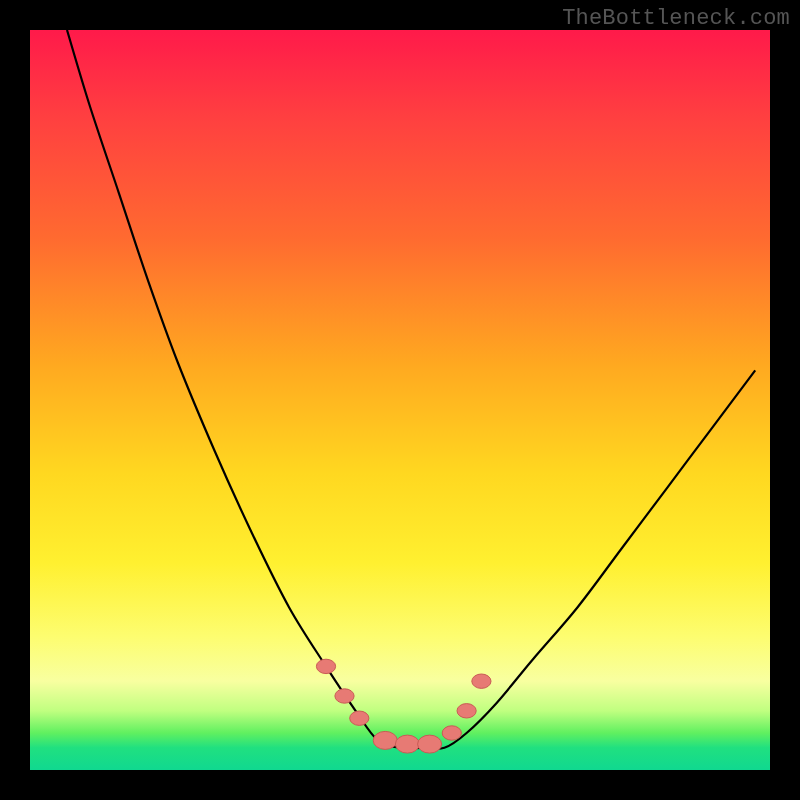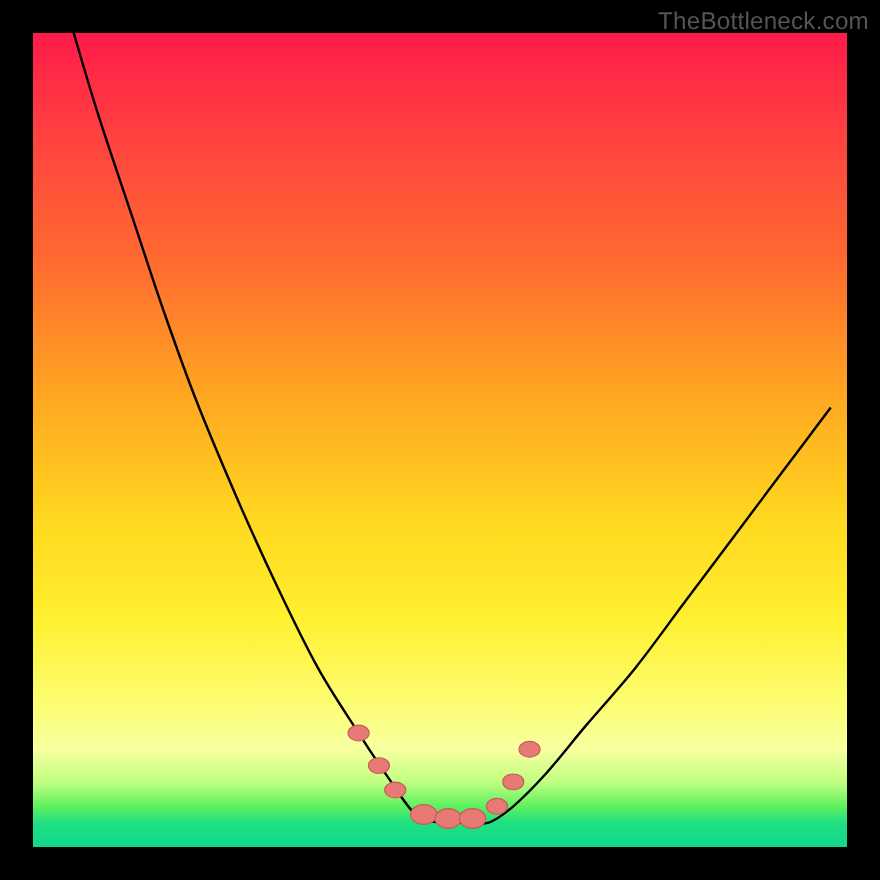--- a/index.html
+++ b/index.html
@@ -41,20 +41,21 @@
   }
   .watermark {
     position: absolute;
     top: 6px;
     right: 10px;
     color: #555;
     font-size: 22px;
     font-weight: 500;
     user-select: none;
     letter-spacing: 0.2px;
+    font-family: Liberation Mono, monospace;
   }
   svg.curve {
     position: absolute;
     left: 0;
     top: 0;
     width: 740px;
     height: 740px;
   }
 </style>
 </head>

